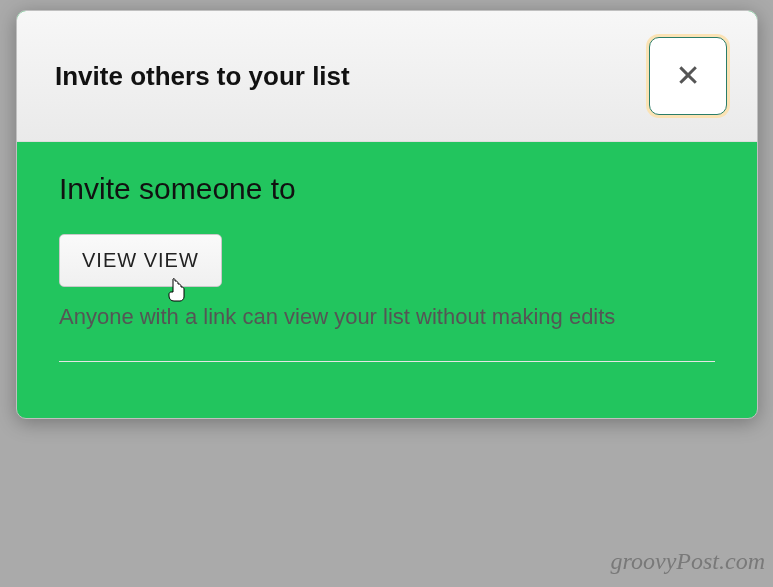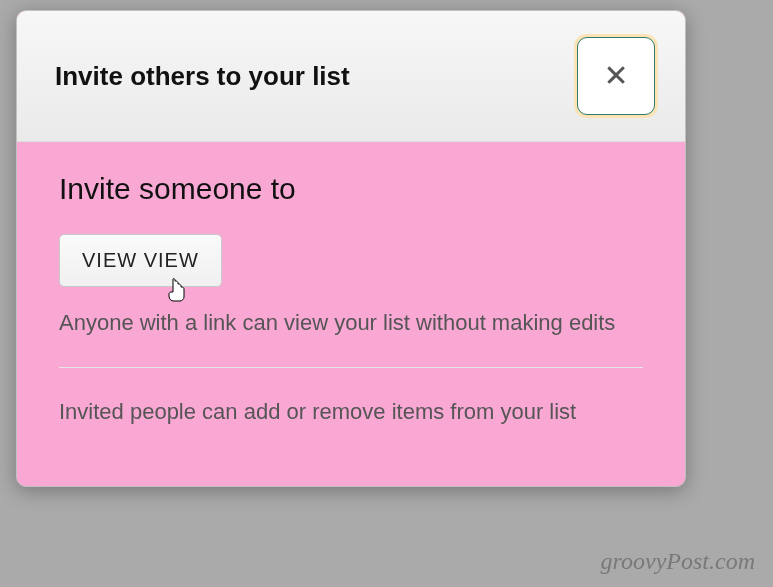--- a/index.html
+++ b/index.html
@@ -17,22 +17,22 @@
     }
     .backdrop {
       position: absolute;
       inset: 0;
       background: #aaa;
     }
     .dialog {
       position: absolute;
       left: 16px;
       top: 10px;
-      width: 670px;
-      background: #f9a8d4;
+      width: 742px;
+      background: #22c55e;
       border: 1px solid #c0c0c0;
       border-radius: 10px;
       box-shadow: 0 4px 20px rgba(0,0,0,0.3);
       overflow: hidden;
     }
     .dialog-header {
       background: linear-gradient(#f7f7f7, #eaeaea);
       border-bottom: 1px solid #ddd;
       padding: 26px 30px 26px 38px;
       display: flex;
@@ -53,21 +53,21 @@
       box-shadow: 0 0 0 3px #fbe3b5;
       display: flex;
       align-items: center;
       justify-content: center;
       cursor: pointer;
       font-size: 30px;
       color: #555;
       line-height: 1;
     }
     .dialog-body {
-      padding: 30px 42px 58px 42px;
+      padding: 30px 42px 28px 42px;
     }
     .section-title {
       font-size: 30px;
       font-weight: 400;
       color: #111;
       margin-bottom: 28px;
     }
     .option-btn {
       display: inline-block;
       background: linear-gradient(#fafafa,#f0f0f0);
@@ -87,31 +87,31 @@
       position: relative;
       display: inline-block;
     }
     .cursor {
       position: absolute;
       pointer-events: none;
     }
     .option-desc {
       font-size: 22px;
       color: #555;
-      margin-top: 20px;
+      margin-top: 14px;
       line-height: 1.45;
     }
     .divider {
       border: none;
       border-top: 1px solid #e5e5e5;
       margin: 28px 0 28px 0;
     }
     .watermark {
       position: absolute;
-      right: 18px;
+      right: 8px;
       bottom: 12px;
       font-family: Georgia, 'Times New Roman', serif;
       font-style: italic;
       font-size: 24px;
       color: rgba(80,80,80,0.55);
       pointer-events: none;
     }
   </style>
 </head>
 <body>
@@ -131,17 +131,16 @@
     <div class="option-wrap">
       <button class="option-btn">VIEW VIEW</button>
       <svg class="cursor" width="20" height="24" viewBox="0 0 20 24" style="left:108px; top:44px;">
         <path d="M6 2 L6 14 L4 14 C3 14 2 15 2 16 L2 18 C2 21 4 23 7 23 L13 23 C15 23 17 21 17 19 L17 11 C17 10 16 9 15 9 L14 9 L14 8 C14 7 13 6 12 6 L11 6 L11 5 C11 4 10 3 9 3 L8 3 L8 2 C8 1 7 0 6 1 Z" fill="#fff" stroke="#000" stroke-width="1"></path>
       </svg>
     </div>
     <div class="option-desc">Anyone with a link can view your list without making edits</div>
 
     <hr class="divider">
 
-    <div class="option-desc">Invited people can add or remove items from your list</div>
   </div>
 </div>
 
 <div class="watermark">groovyPost.com</div>
 
 </body></html>

